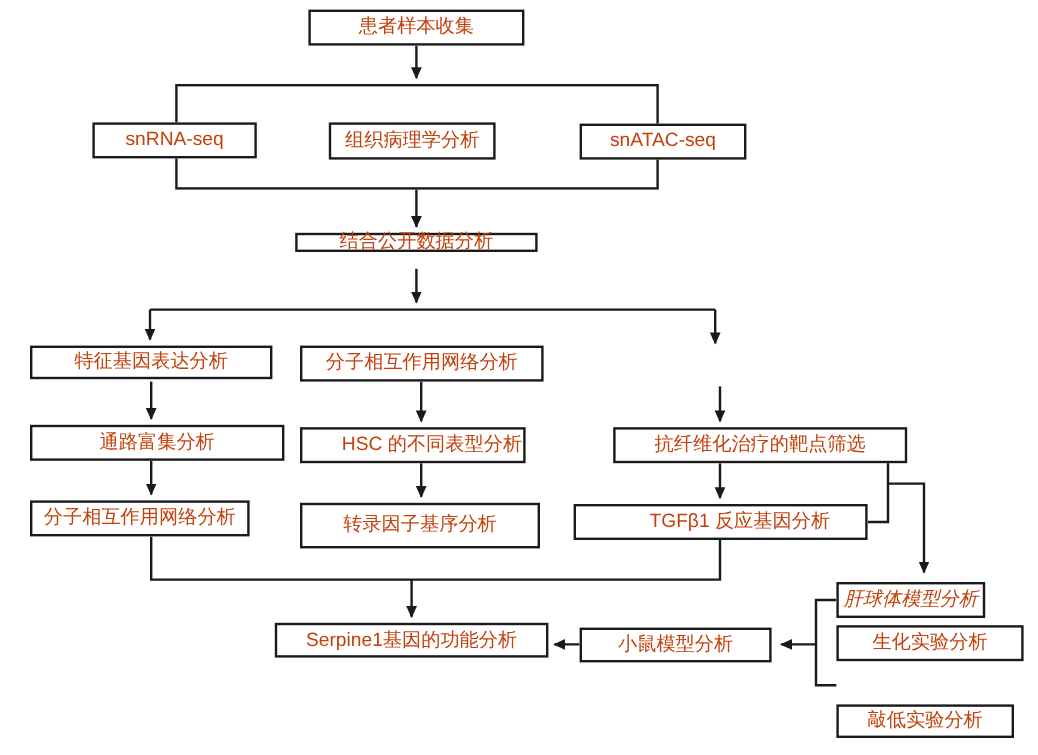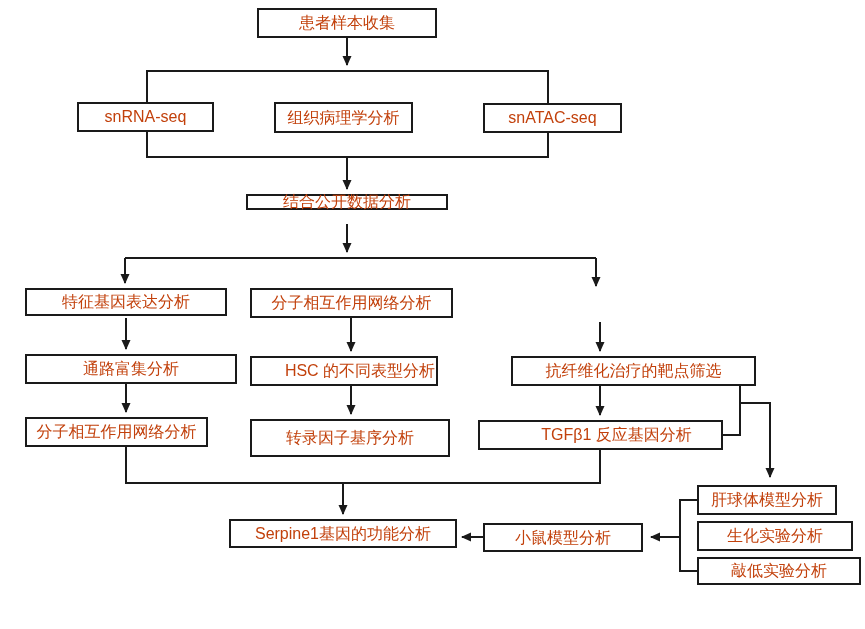--- a/index.html
+++ b/index.html
@@ -98,19 +98,19 @@
   <div class="node" style="left:25px; top:417px; width:183px; height:30px;">分子相互作用网络分析</div>
 
   <div class="node" style="left:250px; top:419px; width:200px; height:38px;">转录因子基序分析</div>
 
   <div class="node" style="left:478px; top:420px; width:245px; height:30px;padding-left:32px;">TGFβ1 反应基因分析</div>
 
   <div class="node" style="left:229px; top:519px; width:228px; height:29px;">Serpine1基因的功能分析</div>
 
   <div class="node" style="left:483px; top:523px; width:160px; height:29px;">小鼠模型分析</div>
 
-  <div class="node" style="left:697px; top:485px; width:140px; height:30px;">肝球体模型分析</div>
+  <div class="node" style="left:697px; top:485px; width:124px; height:30px;font-style:italic;">肝球体模型分析</div>
 
   <div class="node" style="left:697px; top:521px; width:156px; height:30px;text-align:right;">生化实验分析</div>
 
-  <div class="node" style="left:697px; top:557px; width:164px; height:28px;">敲低实验分析</div>
+  <div class="node" style="left:697px; top:587px; width:148px; height:28px;">敲低实验分析</div>
 
 </div>
 
 </body></html>

